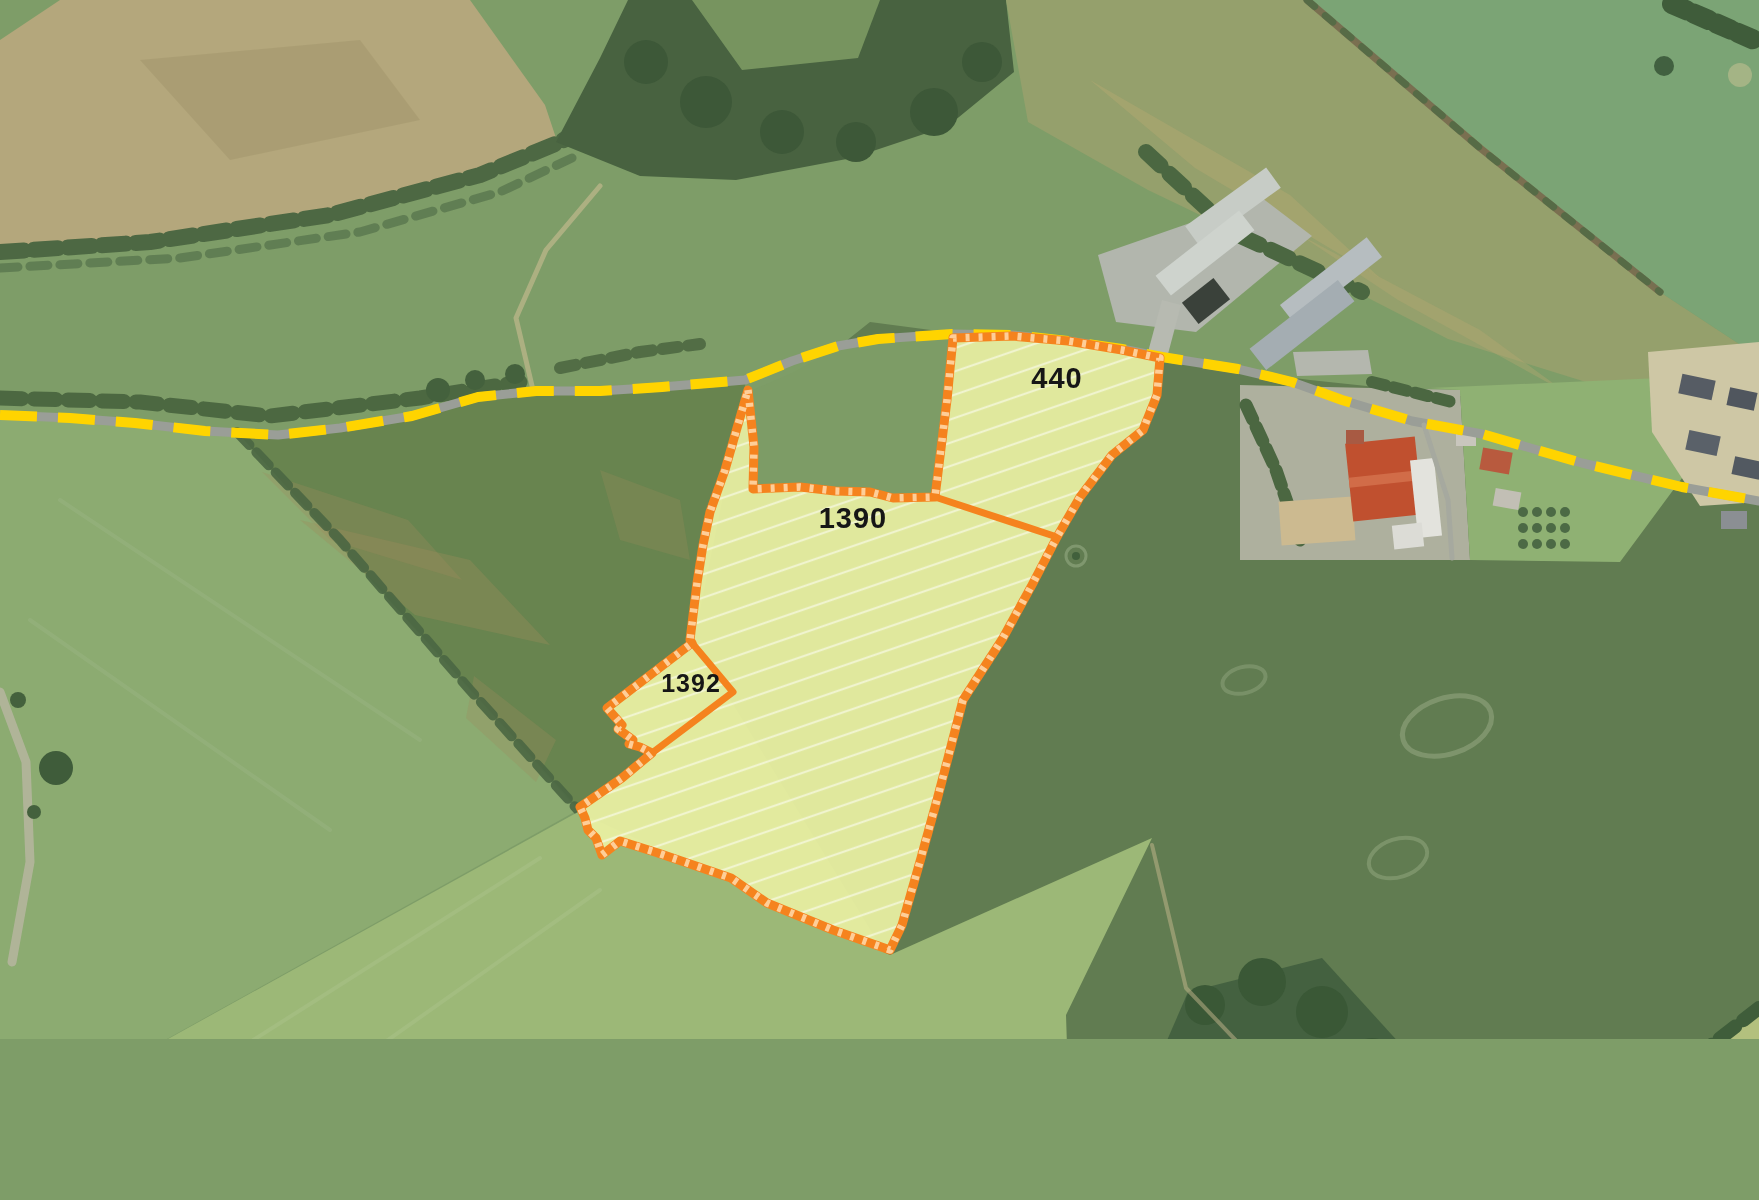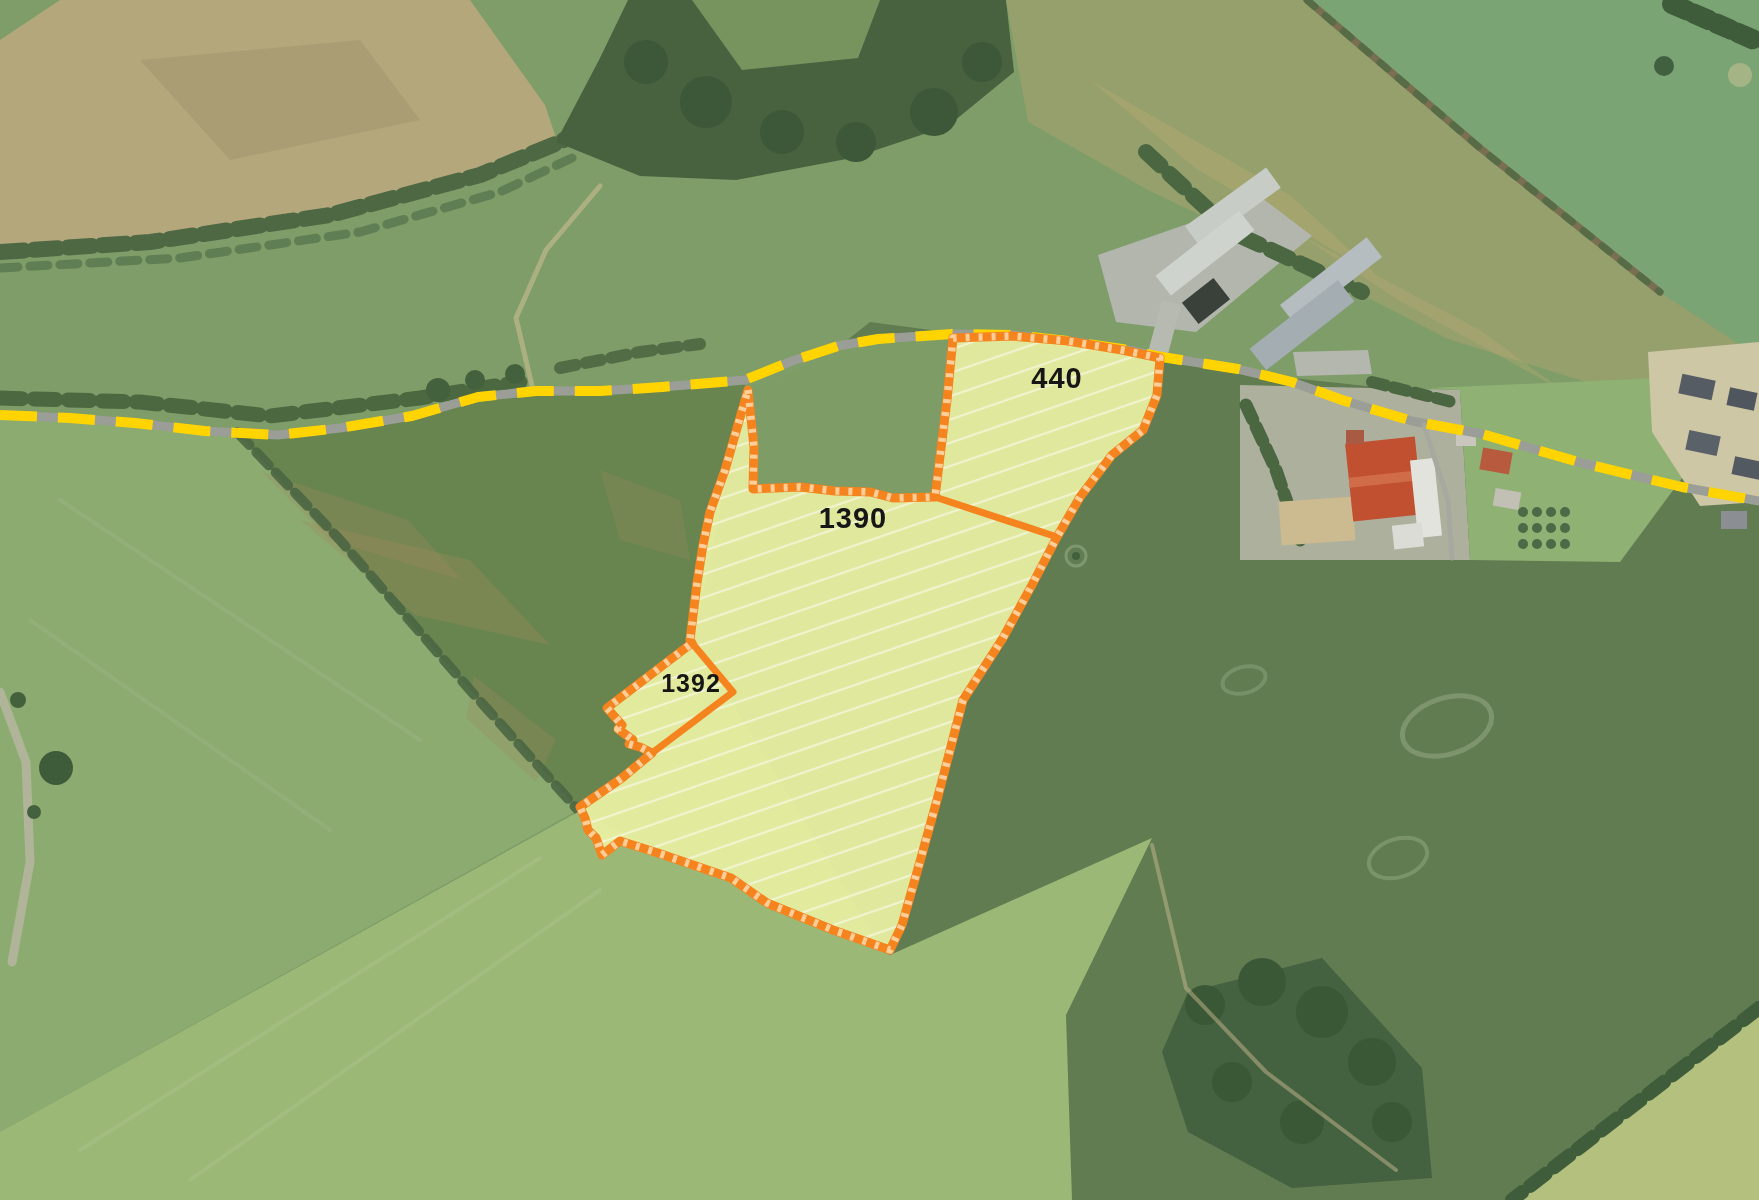--- a/index.html
+++ b/index.html
@@ -1,16 +1,16 @@
 <!DOCTYPE html>
 <html><head>
 <meta charset="utf-8">
 <style>
   html,body{margin:0;padding:0;background:#7e9d68;}
-  .stage{position:relative;width:1759px;height:1200px;overflow:hidden;font-family:"Liberation Sans",sans-serif;}
+  .stage{position:relative;width:1759px;height:1039px;overflow:hidden;font-family:"Liberation Sans",sans-serif;}
   .stage svg{position:absolute;left:0;top:0;display:block;}
   text.parcel-label{font-family:"Liberation Sans",sans-serif;font-weight:bold;fill:#161616;letter-spacing:1px;}
 </style>
 </head>
 <body>
 
 <div class="stage">
   <svg id="map" width="1759" height="1200" viewBox="0 0 1759 1200" xmlns="http://www.w3.org/2000/svg">
     <defs>
       <pattern id="hatch" width="22" height="22" patternUnits="userSpaceOnUse" patternTransform="rotate(-19)">

